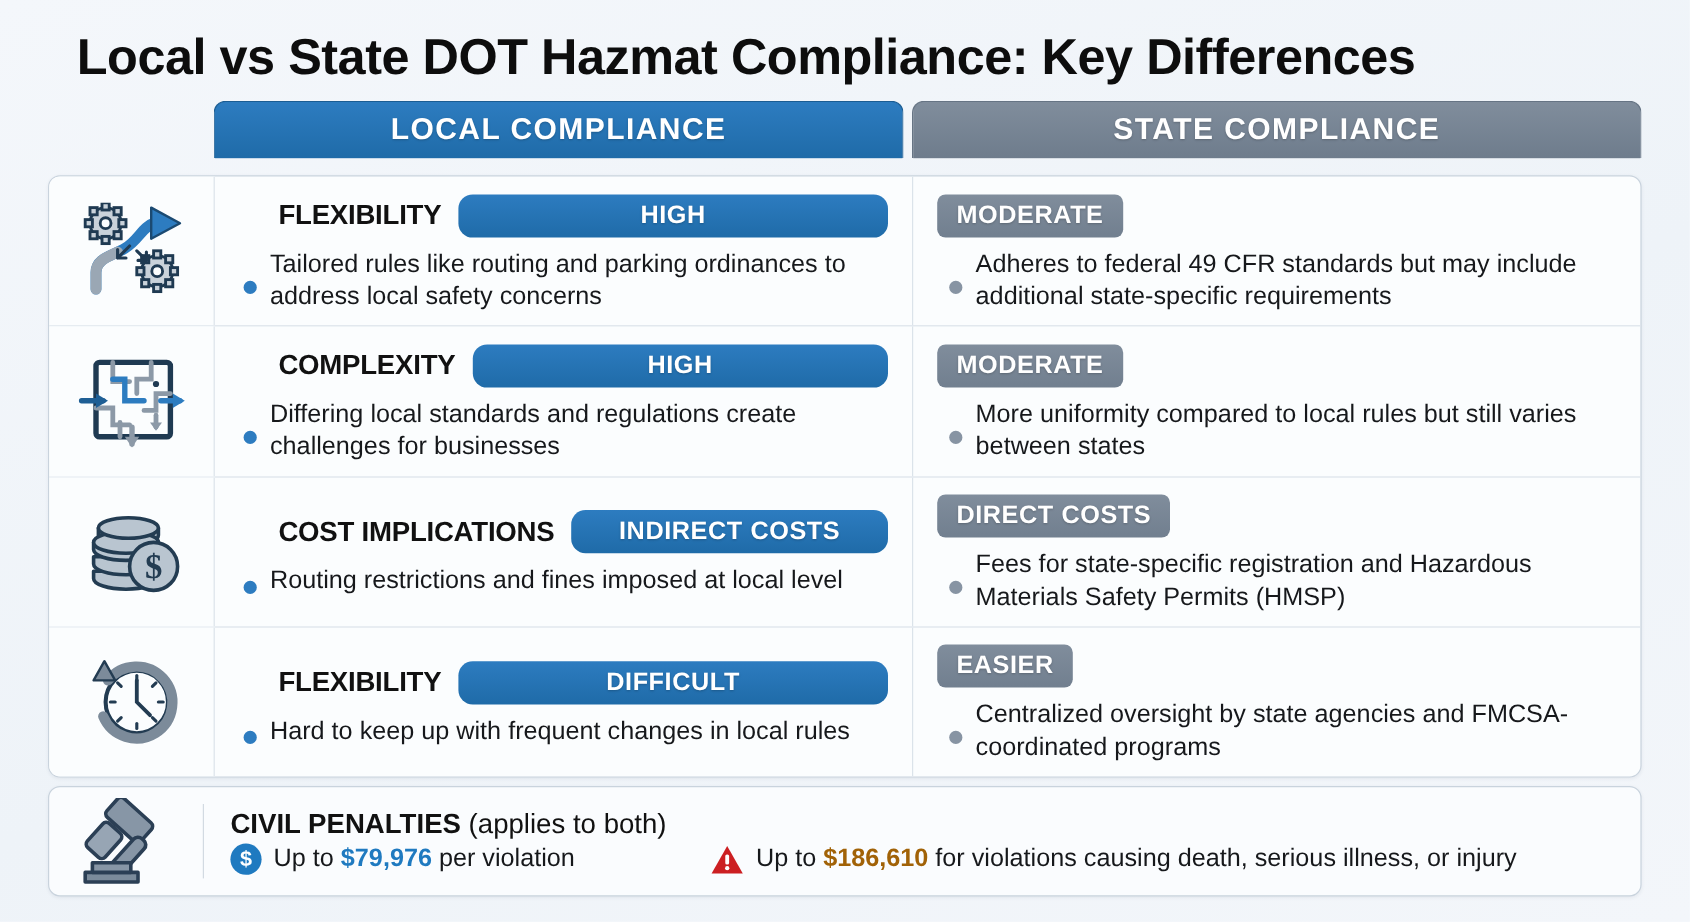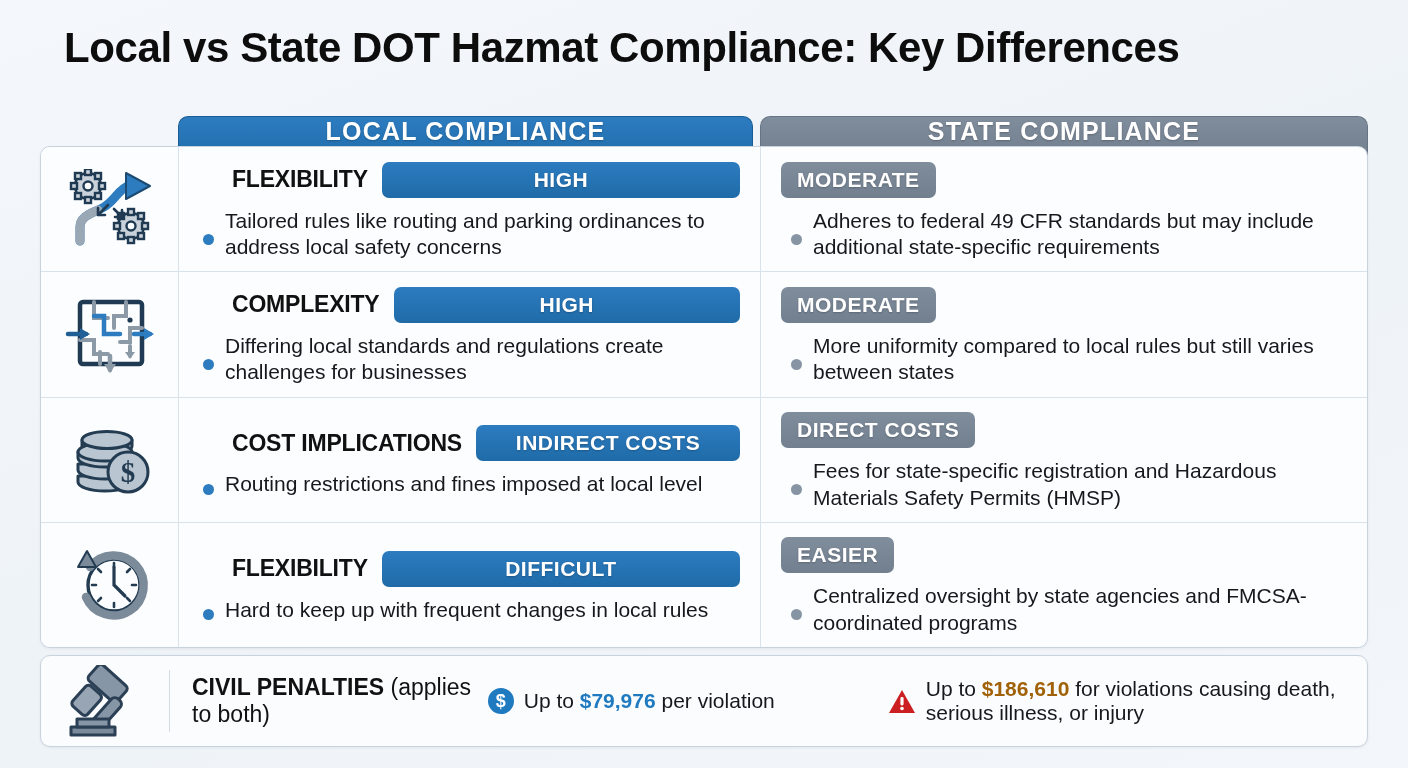--- a/index.html
+++ b/index.html
@@ -23,29 +23,29 @@
     font-size: 42px;
     font-weight: bold;
     letter-spacing: -0.4px;
     color: #0d0d0d;
     white-space: nowrap;
   }
 
   
   .col-head {
     position: absolute;
-    top: 116px;
+    top: 84px;
     height: 48px;
     border-radius: 10px 10px 0 0;
     color: #ffffff;
     font-size: 25px;
     font-weight: bold;
     letter-spacing: 1.2px;
     display: flex;
-    align-items: flex-start;
+    align-items: center;
     justify-content: center;
     text-shadow: 0 1px 2px rgba(0,0,0,0.22);
   }
   .col-head.local {
     left: 178px; width: 575px;
     background: linear-gradient(180deg, #2d7cc0 0%, #1f6ba8 100%);
     border: 1px solid #1b5d93;
     border-bottom: none;
   }
   .col-head.state {
@@ -122,20 +122,21 @@
     display: inline-flex;
     align-items: center;
     justify-content: center;
     white-space: nowrap;
     text-shadow: 0 1px 2px rgba(0,0,0,0.22);
   }
   .badge.blue {
     background: linear-gradient(180deg, #2d7cc0 0%, #1f6ba8 100%);
     flex: 1 1 auto;
     min-width: 0;
+    border-radius: 12px;
   }
   .badge.gray {
     background: linear-gradient(180deg, #808d9c 0%, #717f8f 100%);
     align-self: flex-start;
     text-align: right;
   }
   .badge.center { justify-content: center; }
 
   .state-badge-line { margin-bottom: 10px; display: flex; }
 
@@ -182,21 +183,21 @@
     width: 1px;
     height: 62px;
     background: #d2dae2;
     flex: 0 0 1px;
   }
   .penalty-body {
     flex: 1 1 auto;
     padding-left: 22px;
     padding-right: 16px;
     display: flex;
-    flex-direction: row;
+    flex-direction: column;
     justify-content: center;
     gap: 3px;
   }
   .penalty-title {
     font-size: 23px;
     color: #111;
   }
   .penalty-title b { font-weight: bold; }
   .penalty-title .soft { font-weight: normal; }
   .penalty-lines {

